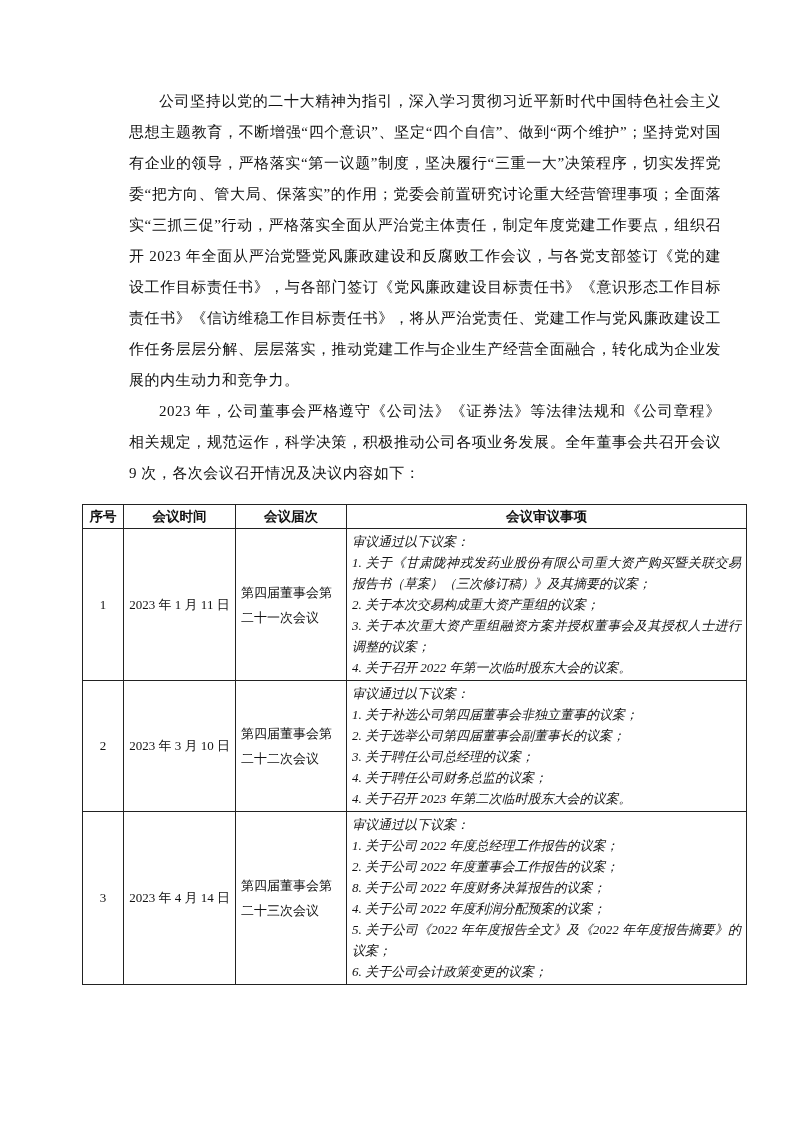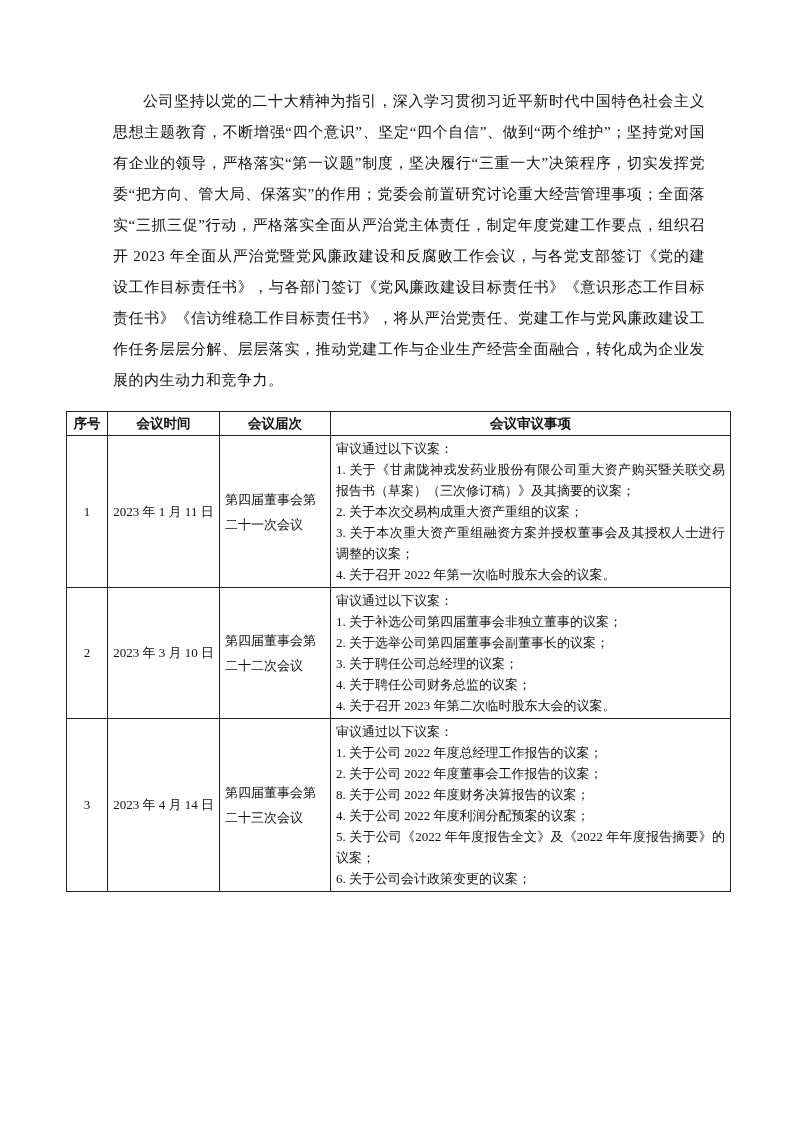--- a/index.html
+++ b/index.html
@@ -8,21 +8,21 @@
     width:794px;
     height:1122px;
     background:#ffffff;
     overflow:hidden;
     font-family:"Liberation Serif","DejaVu Serif",serif;
     color:#111111;
     box-sizing:border-box;
   }
   .content{
     position:absolute;
-    left:66px;
+    left:82px;
     top:86px;
     width:664px;
   }
   .body-para{
     margin:0 25px 0 47px;
     font-size:15px;
     line-height:31px;
     text-align:justify;
     text-indent:2em;
     letter-spacing:0.5px;
@@ -65,38 +65,40 @@
     text-align:center;
   }
   td.c-session{
     text-align:left;
     line-height:25px;
     margin-left:16px;
   }
   td.c-items{
     vertical-align:top;
     text-align:left;
+    font-style:italic;
   }
   .agenda-line{
     line-height:21px;
     text-align:justify;
   }
   tr.r1{height:148px;}
   tr.r2{height:127px;}
   tr.r3{height:158px;}
 </style>
 </head>
 <body>
 
 <div class="page">
   <div class="content">
 
     <p class="body-para">公司坚持以党的二十大精神为指引，深入学习贯彻习近平新时代中国特色社会主义思想主题教育，不断增强“四个意识”、坚定“四个自信”、做到“两个维护”；坚持党对国有企业的领导，严格落实“第一议题”制度，坚决履行“三重一大”决策程序，切实发挥党委“把方向、管大局、保落实”的作用；党委会前置研究讨论重大经营管理事项；全面落实“三抓三促”行动，严格落实全面从严治党主体责任，制定年度党建工作要点，组织召开 2023 年全面从严治党暨党风廉政建设和反腐败工作会议，与各党支部签订《党的建设工作目标责任书》，与各部门签订《党风廉政建设目标责任书》《意识形态工作目标责任书》《信访维稳工作目标责任书》，将从严治党责任、党建工作与党风廉政建设工作任务层层分解、层层落实，推动党建工作与企业生产经营全面融合，转化成为企业发展的内生动力和竞争力。</p>
 
 
+    <p class="body-para">2023 年，公司董事会严格遵守《公司法》《证券法》等法律法规和《公司章程》相关规定，规范运作，科学决策，积极推动公司各项业务发展。全年董事会共召开会议 9 次，各次会议召开情况及决议内容如下：</p>
 
     <table class="meetings">
       <colgroup>
         <col class="c-no">
         <col class="c-time">
         <col class="c-session">
         <col class="c-items">
       </colgroup>
       <thead>
         <tr>

